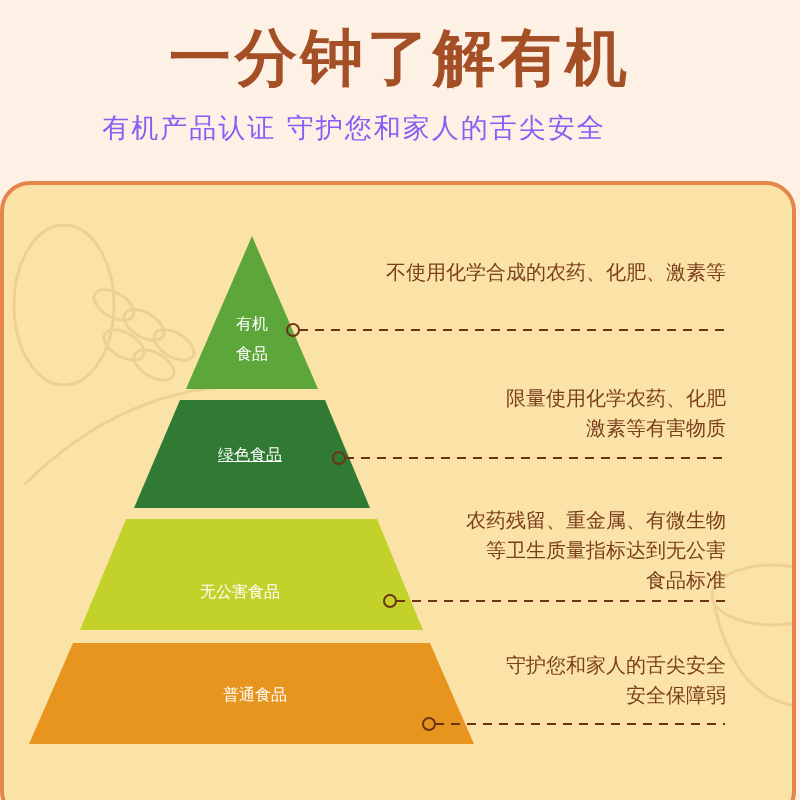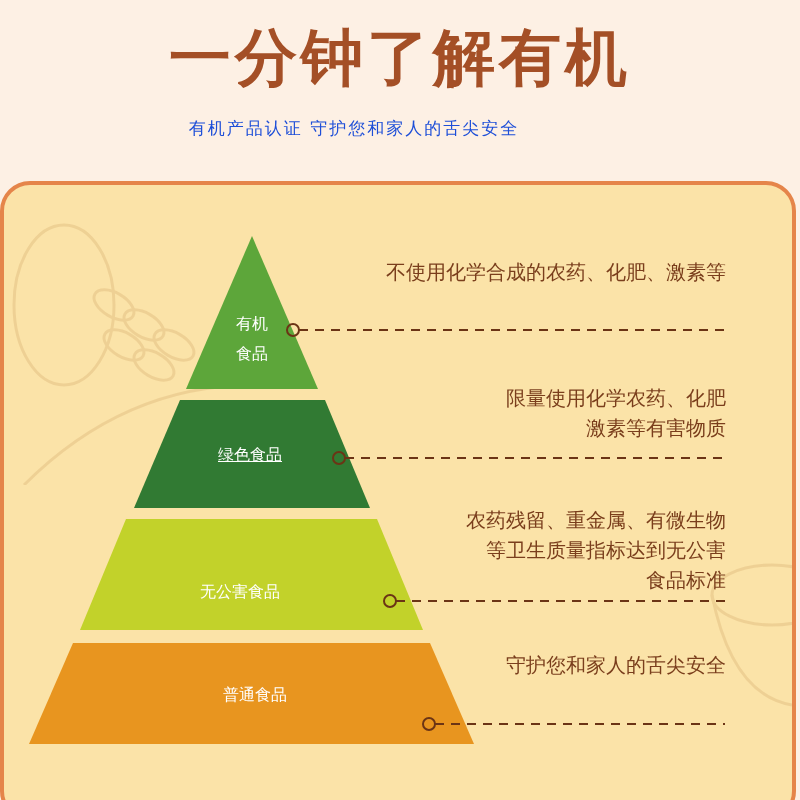--- a/index.html
+++ b/index.html
@@ -1,21 +1,21 @@
 <!DOCTYPE html>
 <html><head>
 <meta charset="utf-8">
 <style>
   html,body{margin:0;padding:0;}
   body{width:800px;height:800px;overflow:hidden;background:#fdf0e4;position:relative;
        font-family:"DejaVu Sans","Liberation Sans",sans-serif;}
   .title{position:absolute;left:0;top:18px;width:800px;text-align:center;
          font-size:62px;font-weight:bold;color:#a44f26;letter-spacing:4px;line-height:80px;}
   .subtitle{position:absolute;left:0;top:108px;width:708px;text-align:center;
-            font-size:17px;color:#1d4ed8;letter-spacing:2px;line-height:40px;}
+            font-size:27px;color:#8b5cf6;letter-spacing:2px;line-height:40px;}
   .panel{position:absolute;left:0;top:181px;width:796px;height:640px;
          background:#fbe3a8;border:4px solid #e5854a;border-radius:30px;box-sizing:border-box;overflow:hidden;}
   .deco{position:absolute;opacity:.18;}
   svg.pyr{position:absolute;left:0;top:0;}
   .lvl-label{position:absolute;color:#fff;font-size:16px;text-align:center;line-height:30px;}
   .desc{position:absolute;right:74px;text-align:right;color:#7a3e1c;font-size:20px;line-height:30px;}
 </style>
 </head>
 <body>
 
@@ -76,13 +76,14 @@
   <div>限量使用化学农药、化肥</div>
   <div>激素等有害物质</div>
 </div>
 <div class="desc" style="top:505px;">
   <div>农药残留、重金属、有微生物</div>
   <div>等卫生质量指标达到无公害</div>
   <div>食品标准</div>
 </div>
 <div class="desc" style="top:650px;">
   <div>守护您和家人的舌尖安全</div>
+  <div>安全保障弱</div>
 </div>
 
 </body></html>

